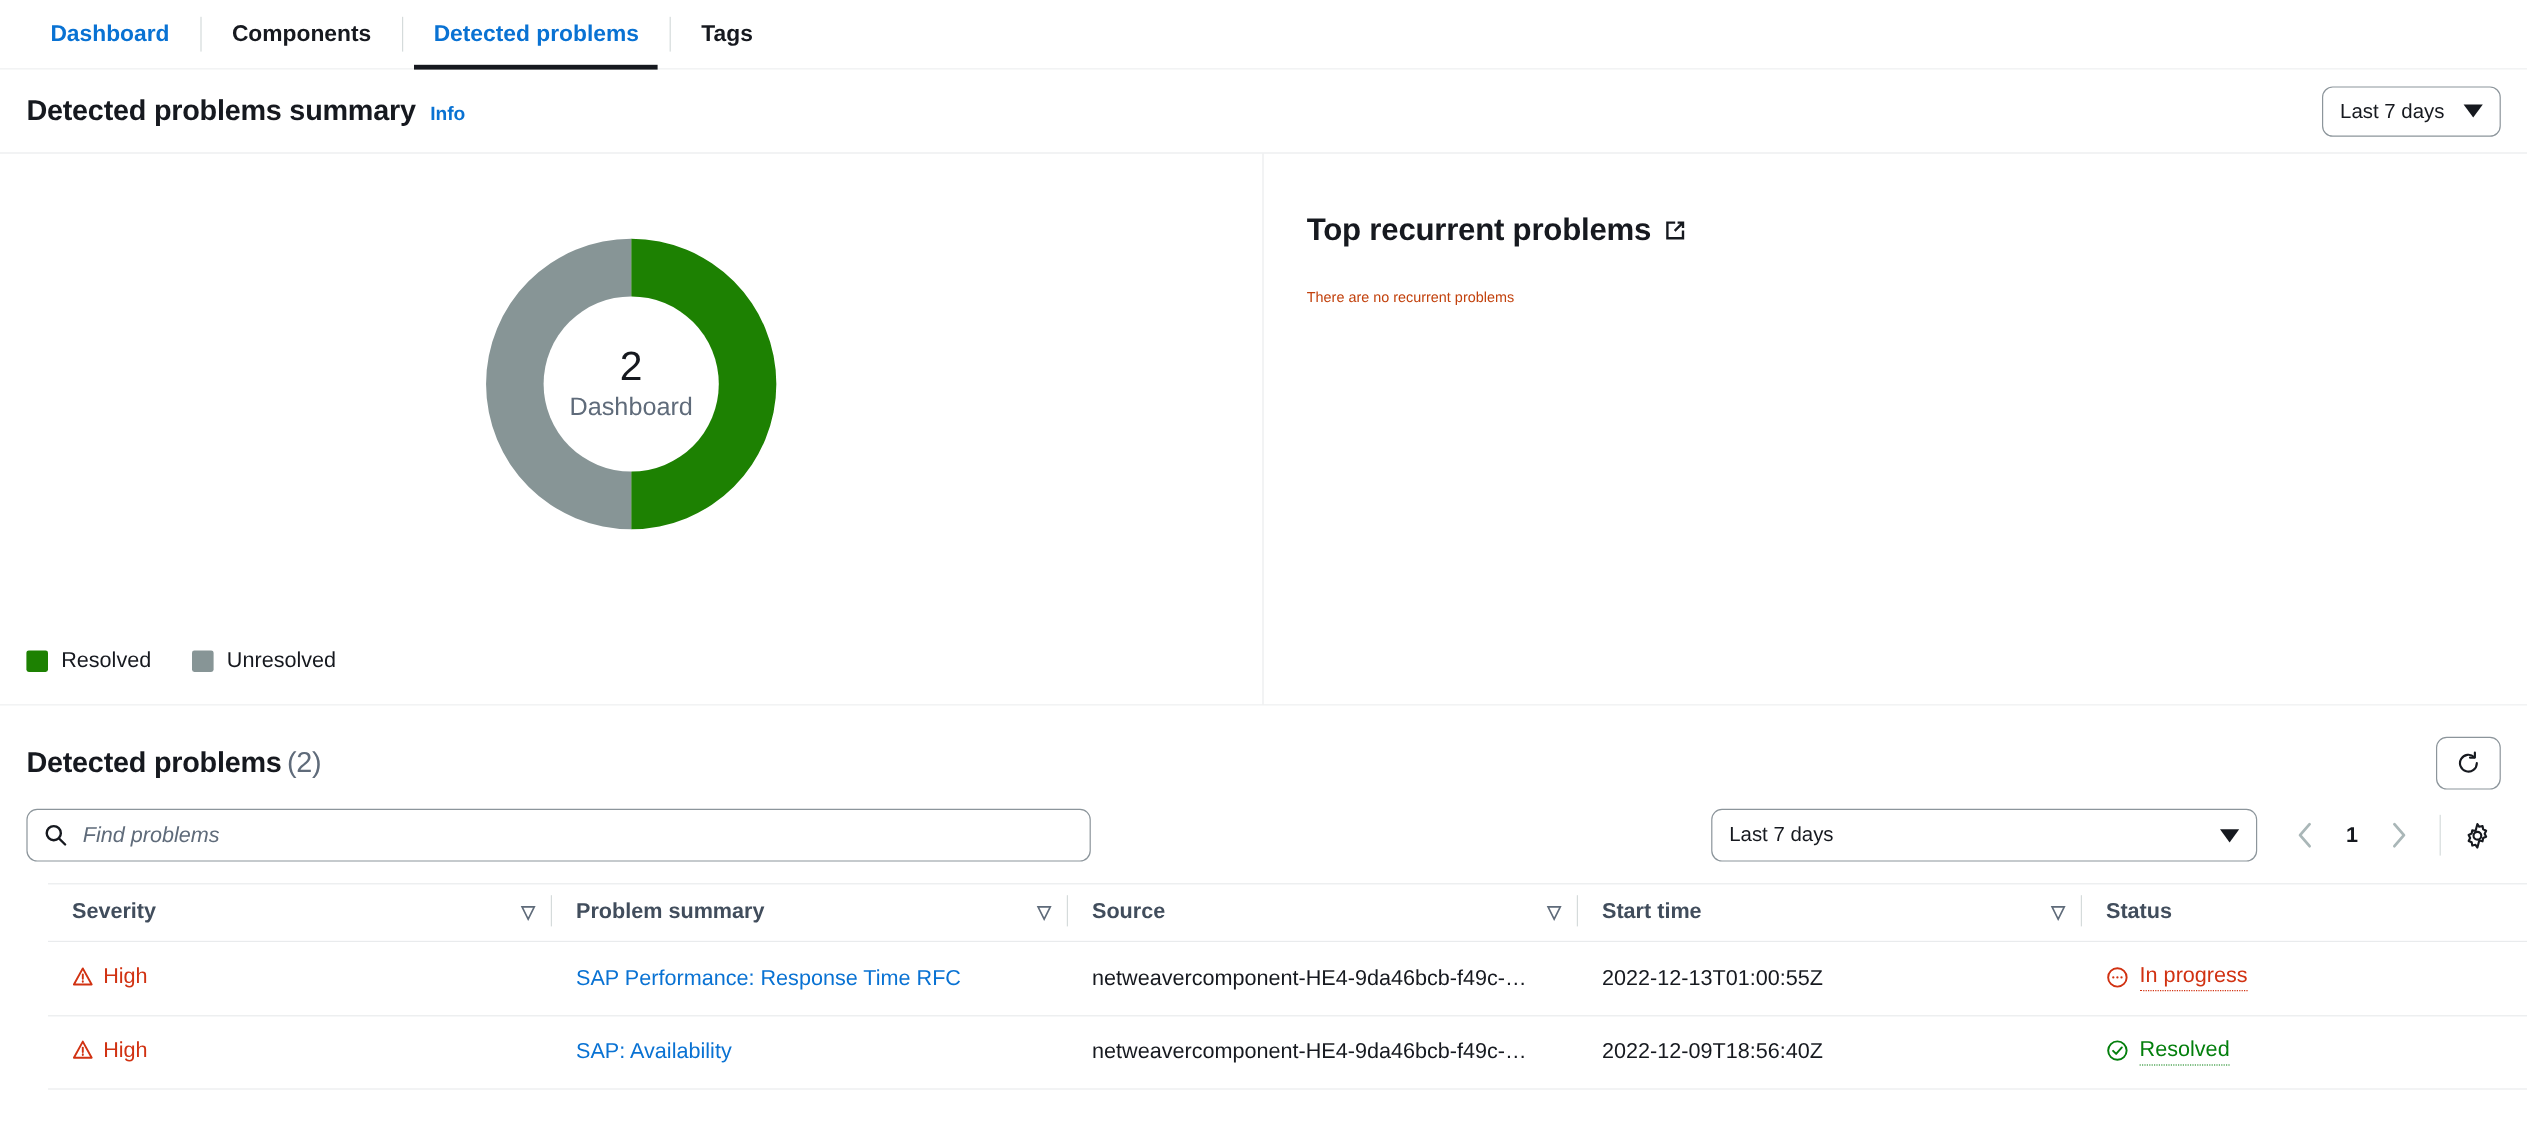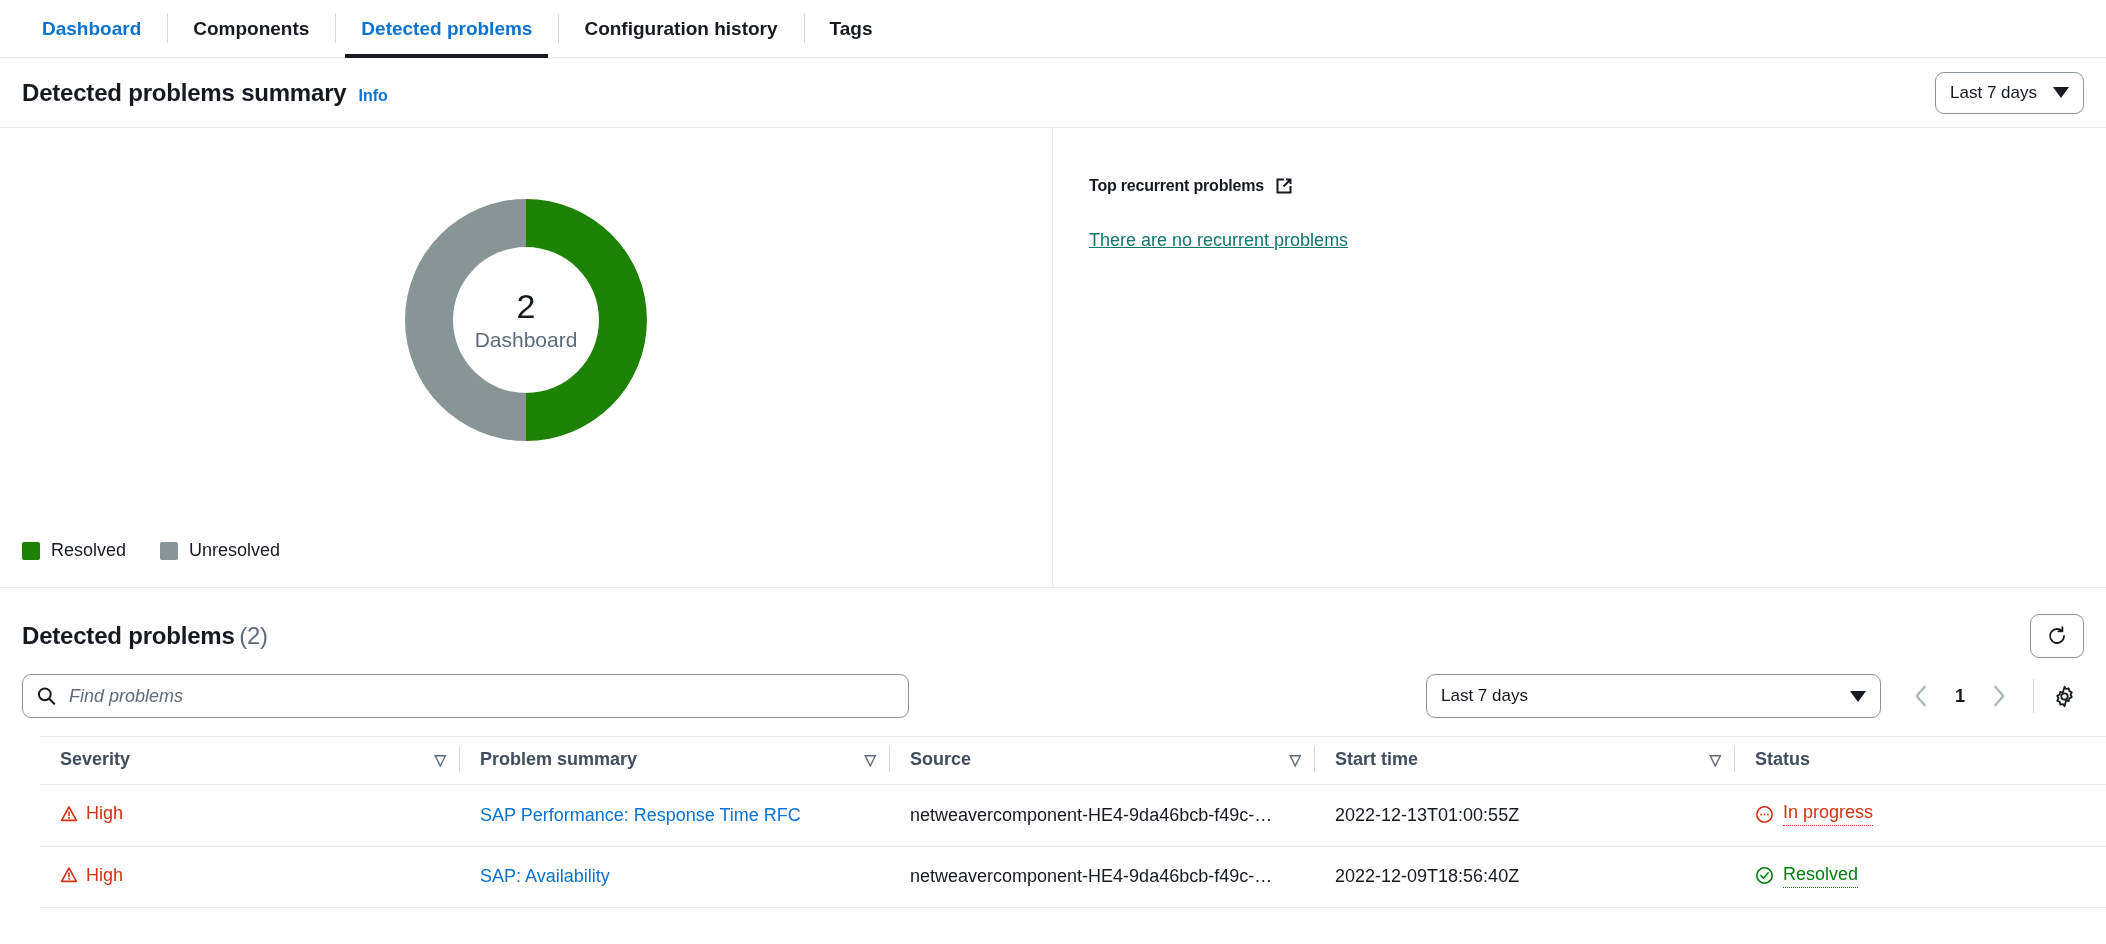--- a/index.html
+++ b/index.html
@@ -169,30 +169,29 @@
     flex: 1;
     padding: 48px 28px 0 36px;
   }
   .recurrent-title-row {
     display: flex;
     align-items: center;
     gap: 10px;
     cursor: pointer;
   }
   .recurrent-title {
-    font-size: 16px;
+    font-size: 26px;
     font-weight: 700;
     color: #16191f;
     letter-spacing: -0.2px;
   }
   .recurrent-empty {
     margin-top: 34px;
-    font-size: 18px;
-    color: #0f766e;
-    text-decoration: underline;
+    font-size: 12px;
+    color: #c2410c;
   }
 
   
   .table-section { background: #ffffff; }
   .table-header {
     display: flex;
     align-items: center;
     justify-content: space-between;
     padding: 26px 22px 0 22px;
   }
@@ -371,23 +370,20 @@
 <div class="tabbar">
   <div class="tab link">
     <span>Dashboard</span>
   </div>
   <div class="tab">
     <span>Components</span>
   </div>
   <div class="tab active">
     <span>Detected problems</span>
     <span class="underline"></span>
-  </div>
-  <div class="tab">
-    <span>Configuration history</span>
   </div>
   <div class="tab">
     <span>Tags</span>
   </div>
 </div>
 
 <div class="summary-wrap">
 
   <div class="summary-header">
     <div class="summary-title-row">

